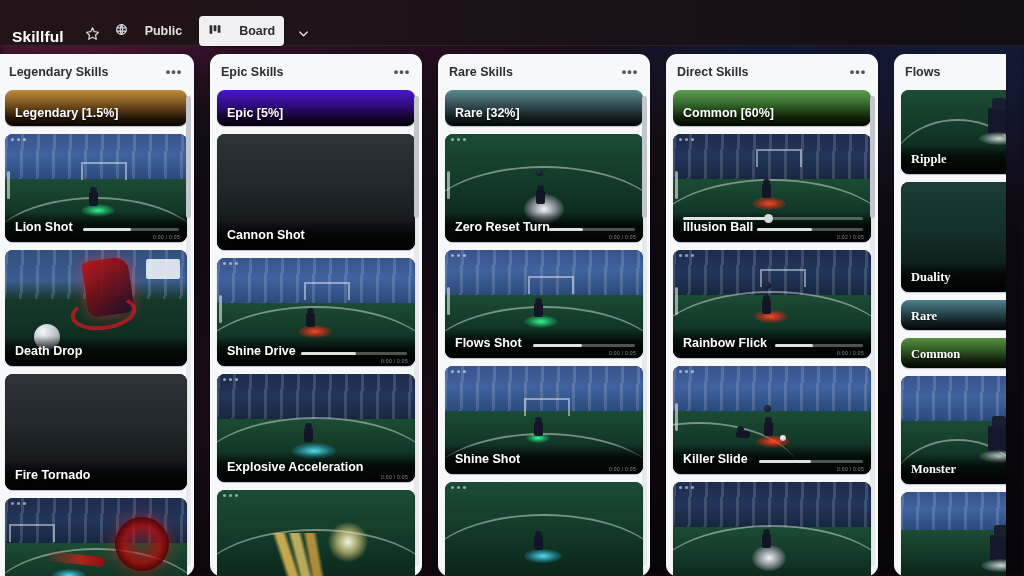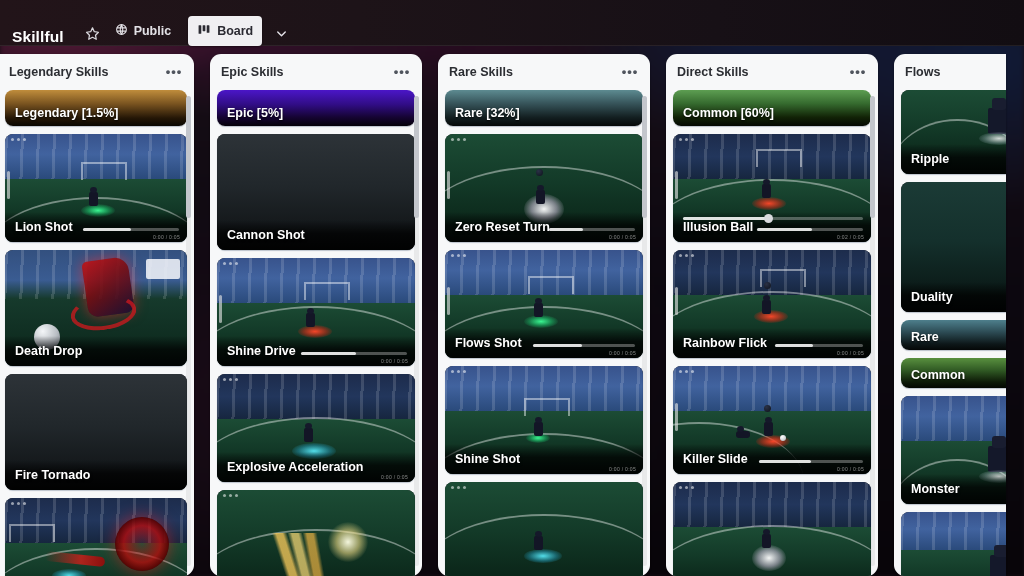--- a/index.html
+++ b/index.html
@@ -64,21 +64,21 @@
     width: 26px; height: 26px;
     display: flex; align-items: center; justify-content: center;
     border-radius: 4px;
     color: #d9d7dc;
     flex: none;
   }
 
   .tb-chip {
     display: flex;
     align-items: center;
-    gap: 6px;
+    gap: 17px;
     height: 30px;
     padding: 0 9px;
     border-radius: 4px;
     color: #e3e1e6;
     font-size: 12.5px;
     font-weight: bold;
     white-space: nowrap;
   }
 
   .tb-chip.active {
@@ -409,21 +409,21 @@
   }
   .avatar-fig::after {
     content:""; position:absolute; left: -9px; top: 24px;
     width: 40px; height: 13px; border-radius: 50%;
     background: radial-gradient(ellipse, rgba(255,255,255,.8) 0%, rgba(200,220,230,.3) 50%, rgba(255,255,255,0) 78%);
   }
 
   
   .list.clipped-right { border-radius: 11px 0 0 11px; width: 112px; }
   .list.clipped-right .cards { padding-right: 0; }
-  .list.clipped-right .card { border-radius: 8px 0 0 8px; margin-right: -8px; }
+  .list.clipped-right .card { border-radius: 8px 0 0 8px; margin-right: -8px; font-family: Liberation Serif, serif; }
 </style>
 </head>
 <body>
 
 <div id="board-bg"></div>
 
 <div id="topbar">
 
   <div class="board-title">Skillful</div>
 
@@ -850,21 +850,21 @@
         <div class="media-inner sc">
           <div class="pitch-grass full"></div>
           <div class="arcline" style="top:34%"></div>
           <div class="avatar-fig" style="right:4px;top:22%"></div>
         </div>
         <div class="card-caption">
           <span class="t">Ripple</span>
         </div>
       </div>
 
-      <div class="card media" style="height:130px">
+      <div class="card media" style="height:110px">
         <div class="media-inner blank-card green"></div>
         <div class="card-caption">
           <span class="t">Duality</span>
         </div>
       </div>
 
       <div class="card label short" style="background:linear-gradient(180deg,#4e7f8c 0%,#2d4c55 40%,#0d1719 80%,#040707 100%)">
         <span>Rare</span>
       </div>
 

